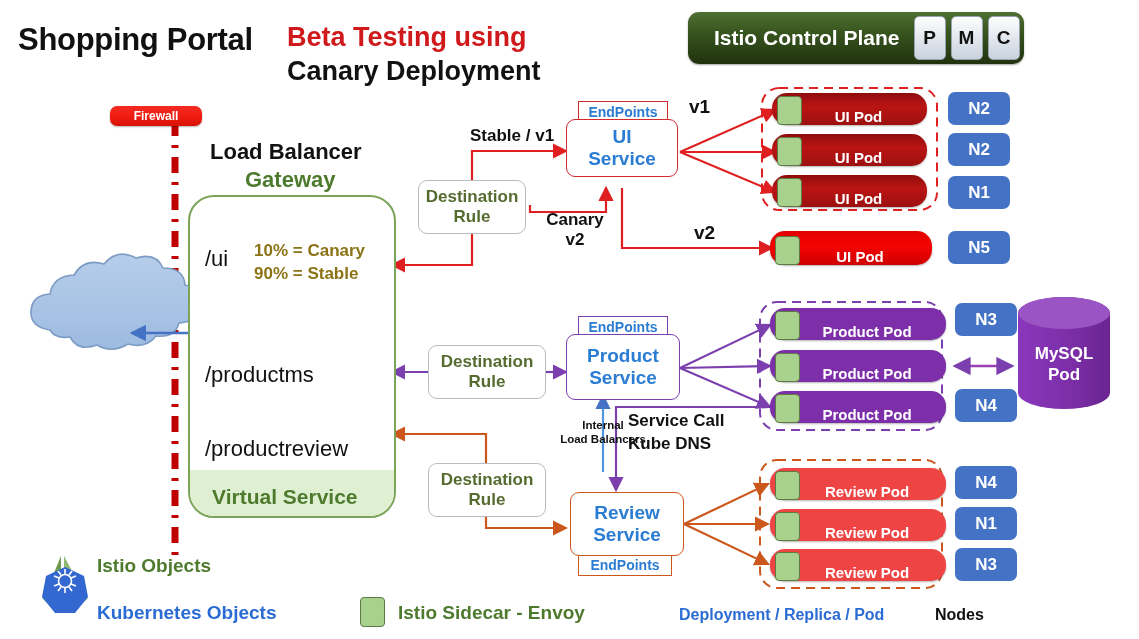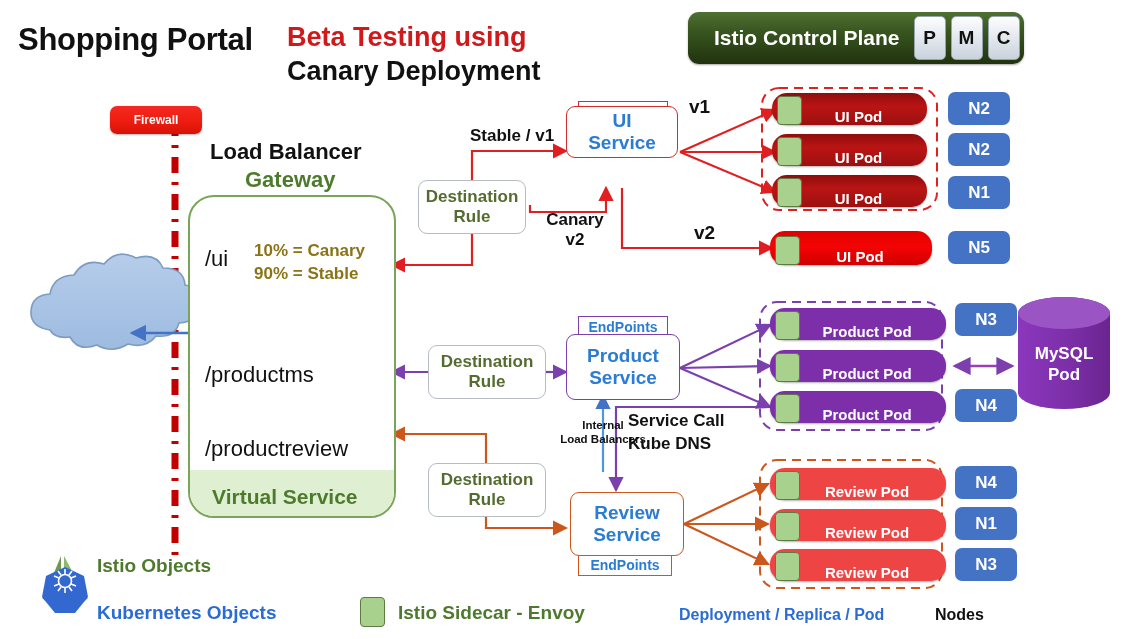--- a/index.html
+++ b/index.html
@@ -198,21 +198,21 @@
 
   <div class="abs ctrl" style="left:688px;top:12px;width:336px;height:52px;">
     <div class="ctrl-label">Istio Control Plane</div>
     <div class="ctrl-btns">
       <div class="ctrl-btn">P</div>
       <div class="ctrl-btn">M</div>
       <div class="ctrl-btn">C</div>
     </div>
   </div>
 
-  <div class="abs firewall" style="left:110px;top:106px;width:92px;height:28px;">Firewall</div>
+  <div class="abs firewall" style="left:110px;top:106px;width:92px;height:20px;">Firewall</div>
 
   <div class="abs gw-title1" style="left:210px;top:139px;">Load Balancer</div>
   <div class="abs gw-title2" style="left:245px;top:167px;">Gateway</div>
 
   <div class="abs gw-outer" style="left:188px;top:195px;width:208px;height:323px;">
     <div class="gw-band"></div>
   </div>
   <div class="abs gw-vs" style="left:212px;top:485px;z-index:3;">Virtual Service</div>
 
   <div class="abs route" style="left:205px;top:246px;z-index:3;text-align:right;">/ui</div>
@@ -230,21 +230,21 @@
   <div class="abs drule" style="left:428px;top:345px;width:118px;height:54px;">
     <div>Destination</div>
     <div>Rule</div>
   </div>
   <div class="abs drule" style="left:428px;top:463px;width:118px;height:54px;">
     <div>Destination</div>
     <div>Rule</div>
   </div>
 
   <div class="abs ep" style="left:578px;top:101px;width:90px;height:22px;border:1.8px solid #d32b2b;">EndPoints</div>
-  <div class="abs svc" style="left:566px;top:106px;width:112px;height:52px;border:1.8px solid #d32b2b;">
+  <div class="abs svc" style="left:566px;top:119px;width:112px;height:58px;border:1.8px solid #d32b2b;">
     <div class="svc-txt">UI</div>
     <div class="svc-txt">Service</div>
   </div>
 
   <div class="abs ep" style="left:578px;top:316px;width:90px;height:22px;border:1.8px solid #7c3fae;">EndPoints</div>
   <div class="abs svc" style="left:566px;top:334px;width:114px;height:66px;border:1.8px solid #7c3fae;">
     <div class="svc-txt">Product</div>
     <div class="svc-txt">Service</div>
   </div>
 

